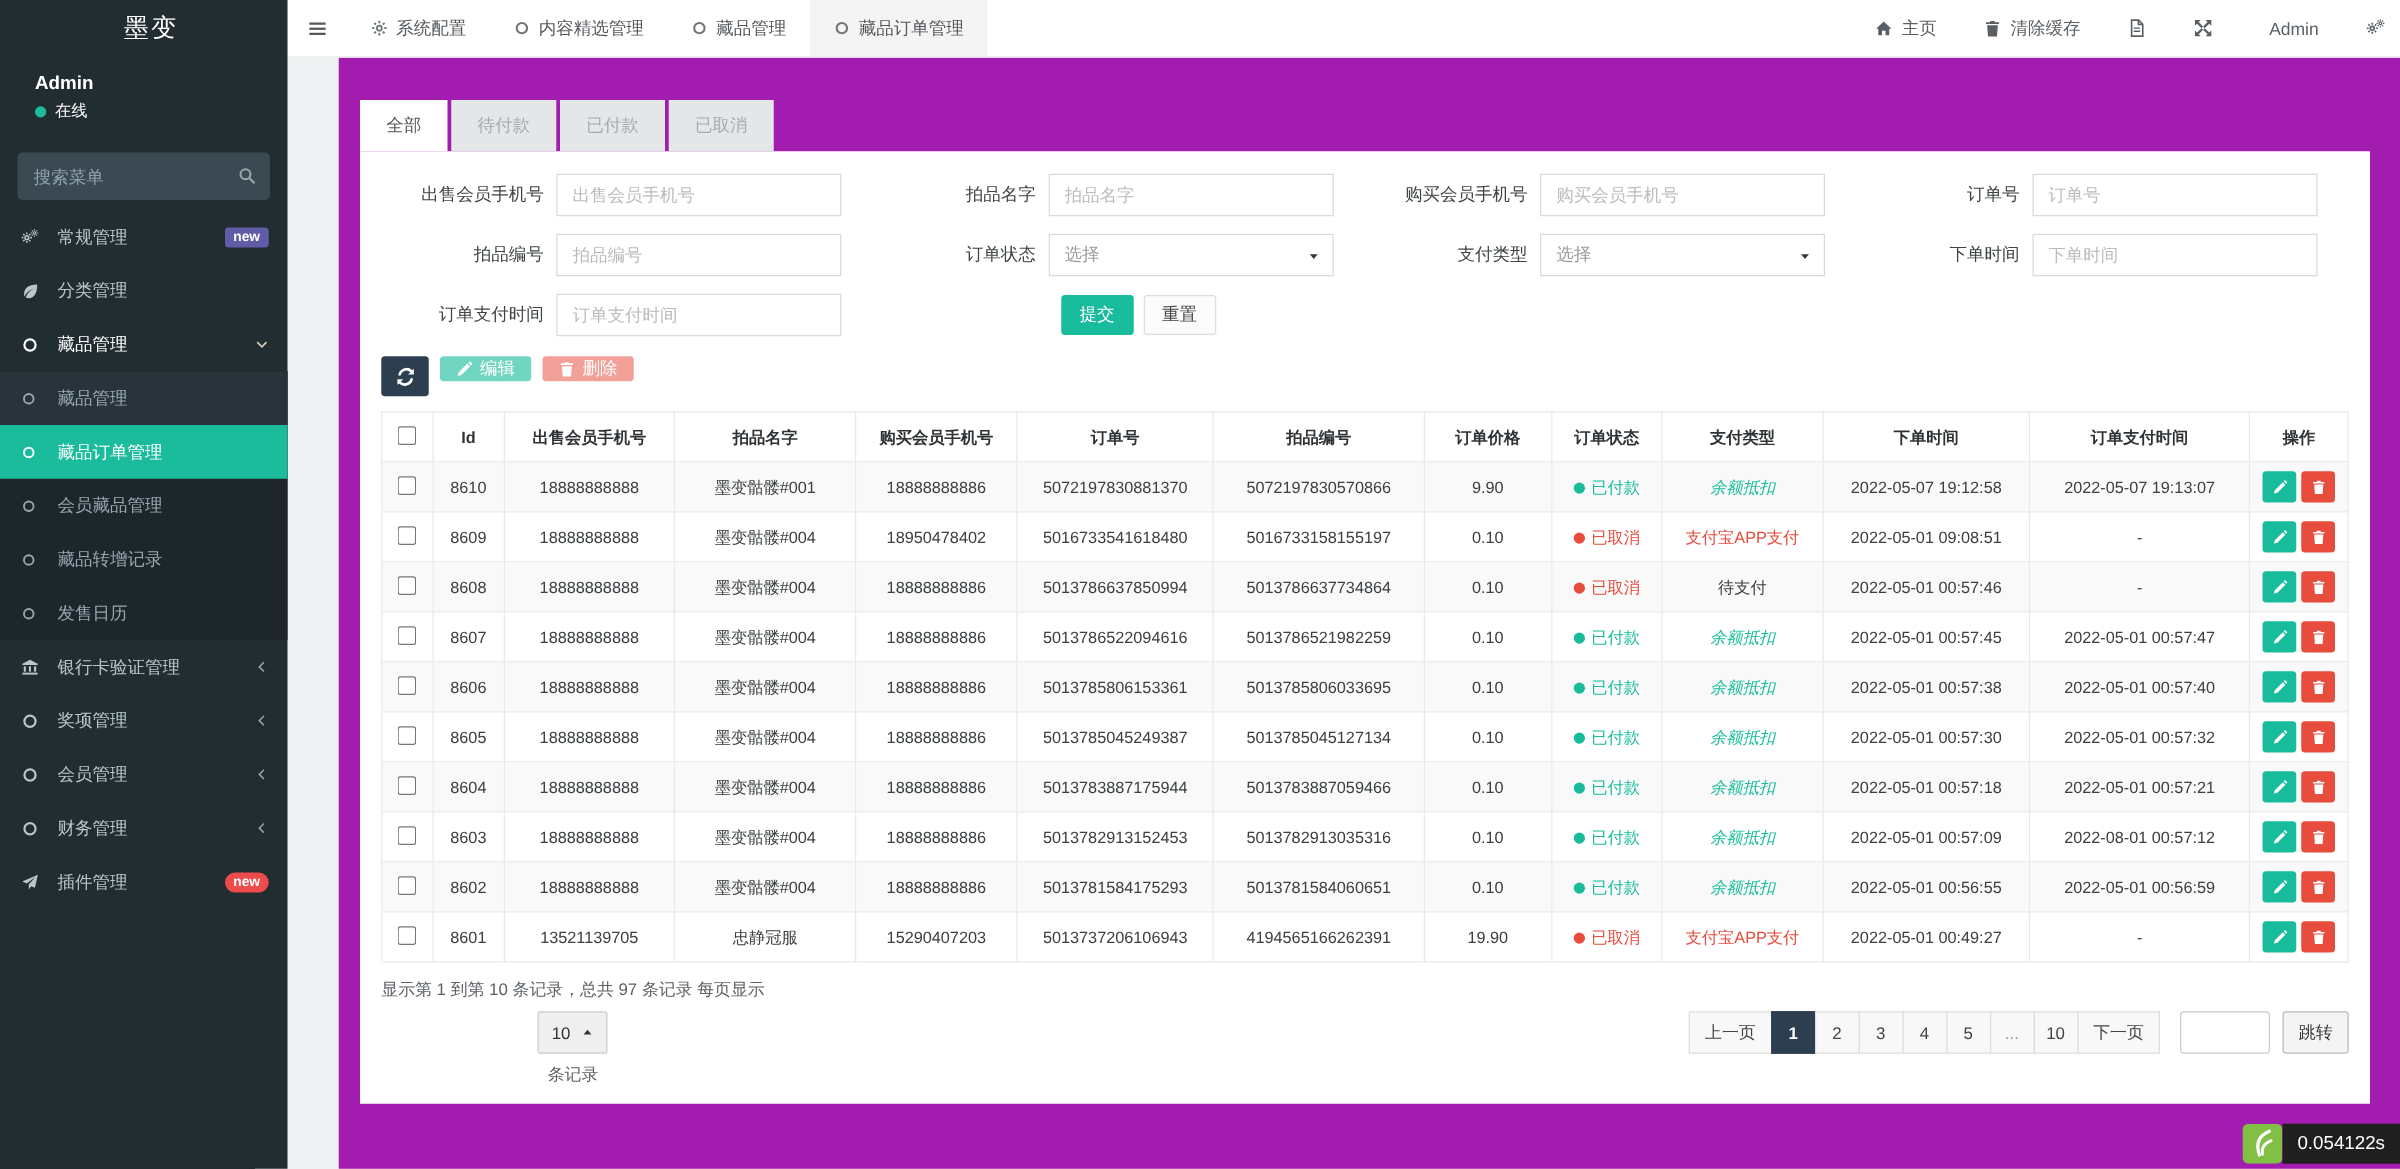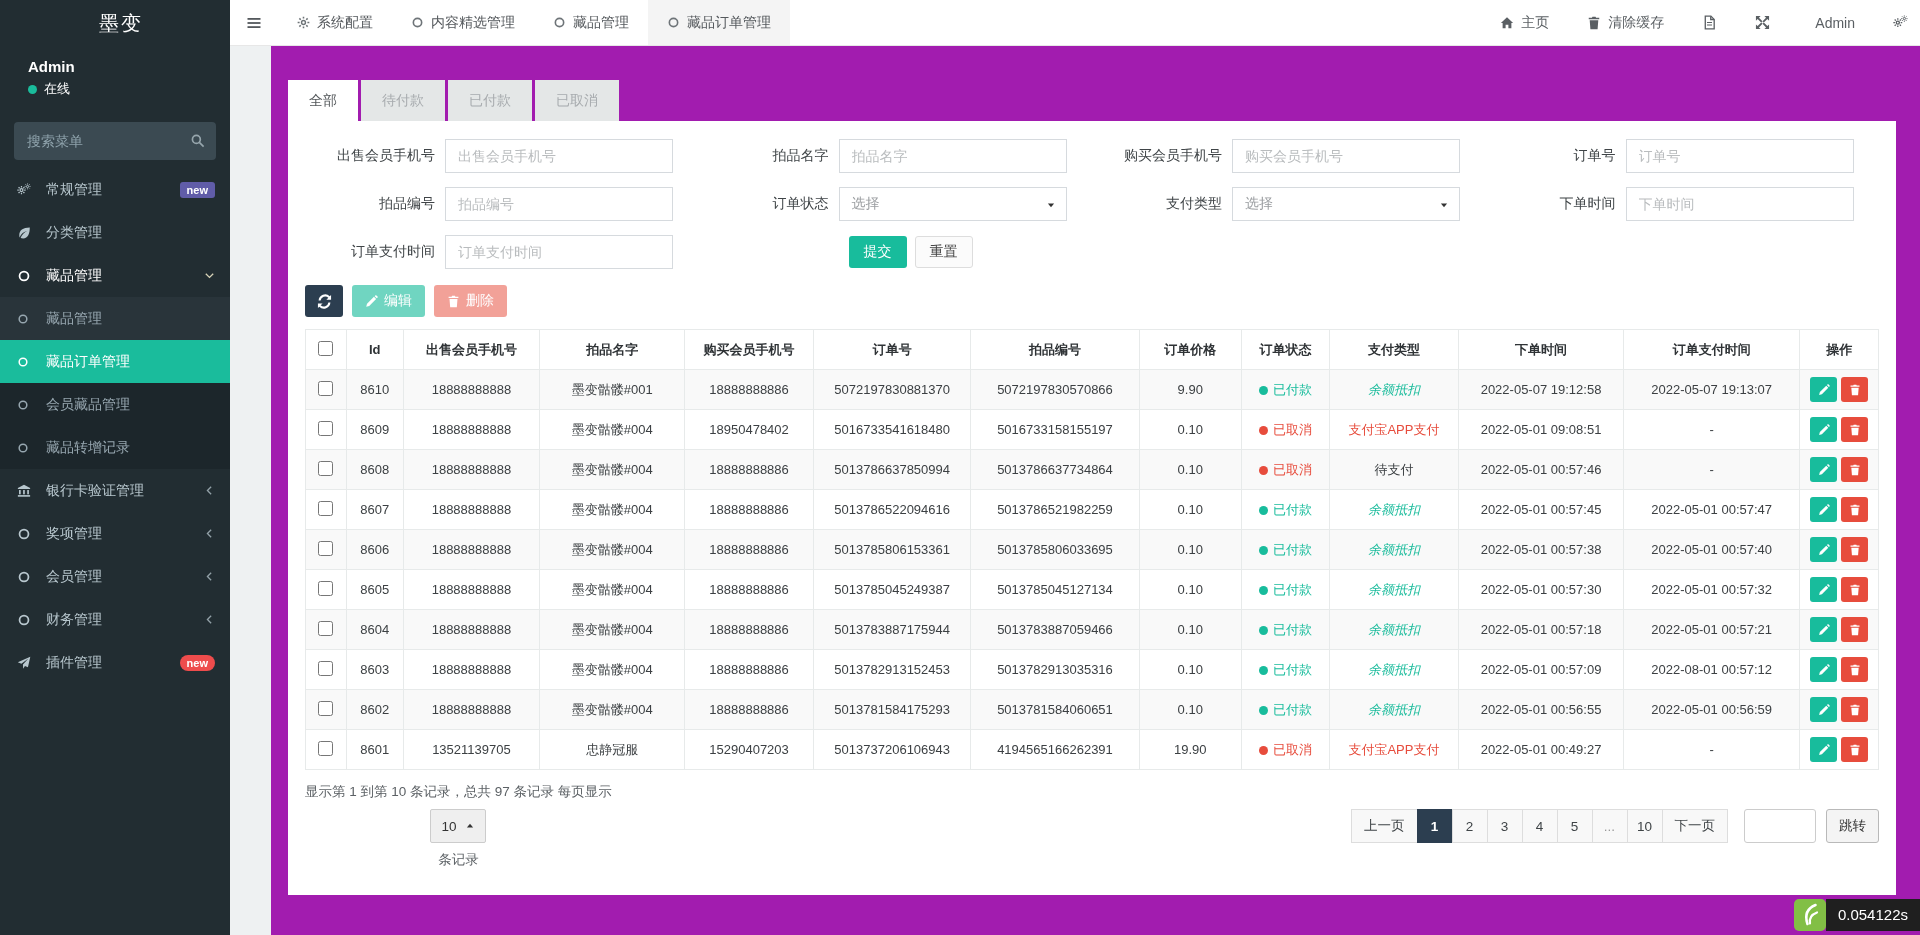--- a/index.html
+++ b/index.html
@@ -52,41 +52,41 @@
     color:#5a5f63; font-size:14px; }
   .nr-item { display:flex; align-items:center; gap:7px; cursor:pointer; color:#5a5f63; }
 
   
   .content { position:absolute; left:230px; top:46px; right:0; bottom:0;
     padding:34px 24px 0 17px; background:#a21caf;margin-left:41px; }
   .filter-tabs { display:flex; }
   .ftab { padding:0 21px; line-height:41px; height:41px; font-size:14px; color:#a7abae;
     background:#e4e7e7; margin-right:3px; cursor:pointer; }
   .ftab.active { background:#fff; color:#53575a; }
-  .panel { background:#fff; padding:18px 17px 26px; }
+  .panel { background:#fff; padding:18px 17px 14px; }
 
   .f-row { display:grid; grid-template-columns:repeat(4,1fr); margin-bottom:14px; }
   .f-cell { display:flex; align-items:center; }
   .f-label { flex:0 0 140px; text-align:right; padding-right:10px; font-size:14px; color:#3f4447; }
   .f-input { width:228px; height:34px; border:1px solid #d6dade; padding:0 12px; font-size:14px;
     color:#333; background:#fff; outline:none; font-family:inherit; }
   .f-input::placeholder { color:#b9bcbe; }
   .f-select { width:228px; height:34px; border:1px solid #d6dade; display:flex; align-items:center;
     padding:0 12px; color:#9a9da0; font-size:14px; position:relative; cursor:pointer; background:#fff; }
   .sel-caret { position:absolute; right:10px; top:12px; color:#333; }
   .f-cell.btns { padding-left:150px; }
   .btn-submit { background:#18bc9c; color:#fff; border:none; height:32px; padding:0 15px;
     border-radius:3px; font-size:14px; margin-right:8px; cursor:pointer; font-family:inherit; }
   .btn-reset { background:#fbfbfb; border:1px solid #ddd; color:#444; height:32px; padding:0 14px;
     border-radius:3px; font-size:14px; cursor:pointer; font-family:inherit; }
 
   .toolbar { display:flex; gap:9px; margin:16px 0 12px; }
   .tb-refresh { width:38px; height:32px; background:#2c3e50; color:#fff; border:none;
     border-radius:3px; display:flex; align-items:center; justify-content:center; cursor:pointer; }
-  .tb-btn { height:32px; padding:0 13px; border:none; border-radius:3px; color:#fff; font-size:14px;
+  .tb-btn { height:20px; padding:0 13px; border:none; border-radius:3px; color:#fff; font-size:14px;
     display:flex; align-items:center; gap:6px; cursor:pointer; font-family:Liberation Sans, sans-serif; }
   .tb-edit { background:#1abc9c; opacity:.62; }
   .tb-del { background:#e74c3c; opacity:.52; }
 
   .grid-table { width:100%; border-collapse:collapse; font-size:13px; color:#3c4043; table-layout:fixed; }
   .grid-table th, .grid-table td { border:1px solid #e7eaea; height:40px; text-align:center;
     padding:0 4px; overflow:hidden; white-space:nowrap; }
   .grid-table th { font-weight:bold; color:#2f3336; background:#fff; }
   .grid-table tbody tr:nth-child(odd) { background:#f9f9f9; }
   .grid-table input[type=checkbox] { width:15px; height:15px; cursor:pointer; }
@@ -217,20 +217,28 @@
             </span>
             <span class="mi-label">会员藏品管理</span>
           </div>
           <div class="menu-item">
             <span class="icon mi-ic" style="font-size: 12px;">
               <svg viewBox="0 0 16 16">
                 <circle cx="8" cy="8" r="5.1" fill="none" stroke="currentColor" stroke-width="2"></circle>
               </svg>
             </span>
             <span class="mi-label">藏品转增记录</span>
+          </div>
+          <div class="menu-item">
+            <span class="icon mi-ic" style="font-size: 12px;">
+              <svg viewBox="0 0 16 16">
+                <circle cx="8" cy="8" r="5.1" fill="none" stroke="currentColor" stroke-width="2"></circle>
+              </svg>
+            </span>
+            <span class="mi-label">发售日历</span>
           </div>
         </div>
         <div class="menu-item">
           <span class="icon mi-ic" style="font-size: 14px;">
             <svg viewBox="0 0 16 16" fill="currentColor">
               <path d="M8 .9 15 4.5v1.3H1V4.5z"></path>
               <rect x="2.3" y="6.9" width="1.9" height="4.9"></rect>
               <rect x="7" y="6.9" width="1.9" height="4.9"></rect>
               <rect x="11.7" y="6.9" width="1.9" height="4.9"></rect>
               <rect x="1" y="12.7" width="14" height="1.8"></rect>

